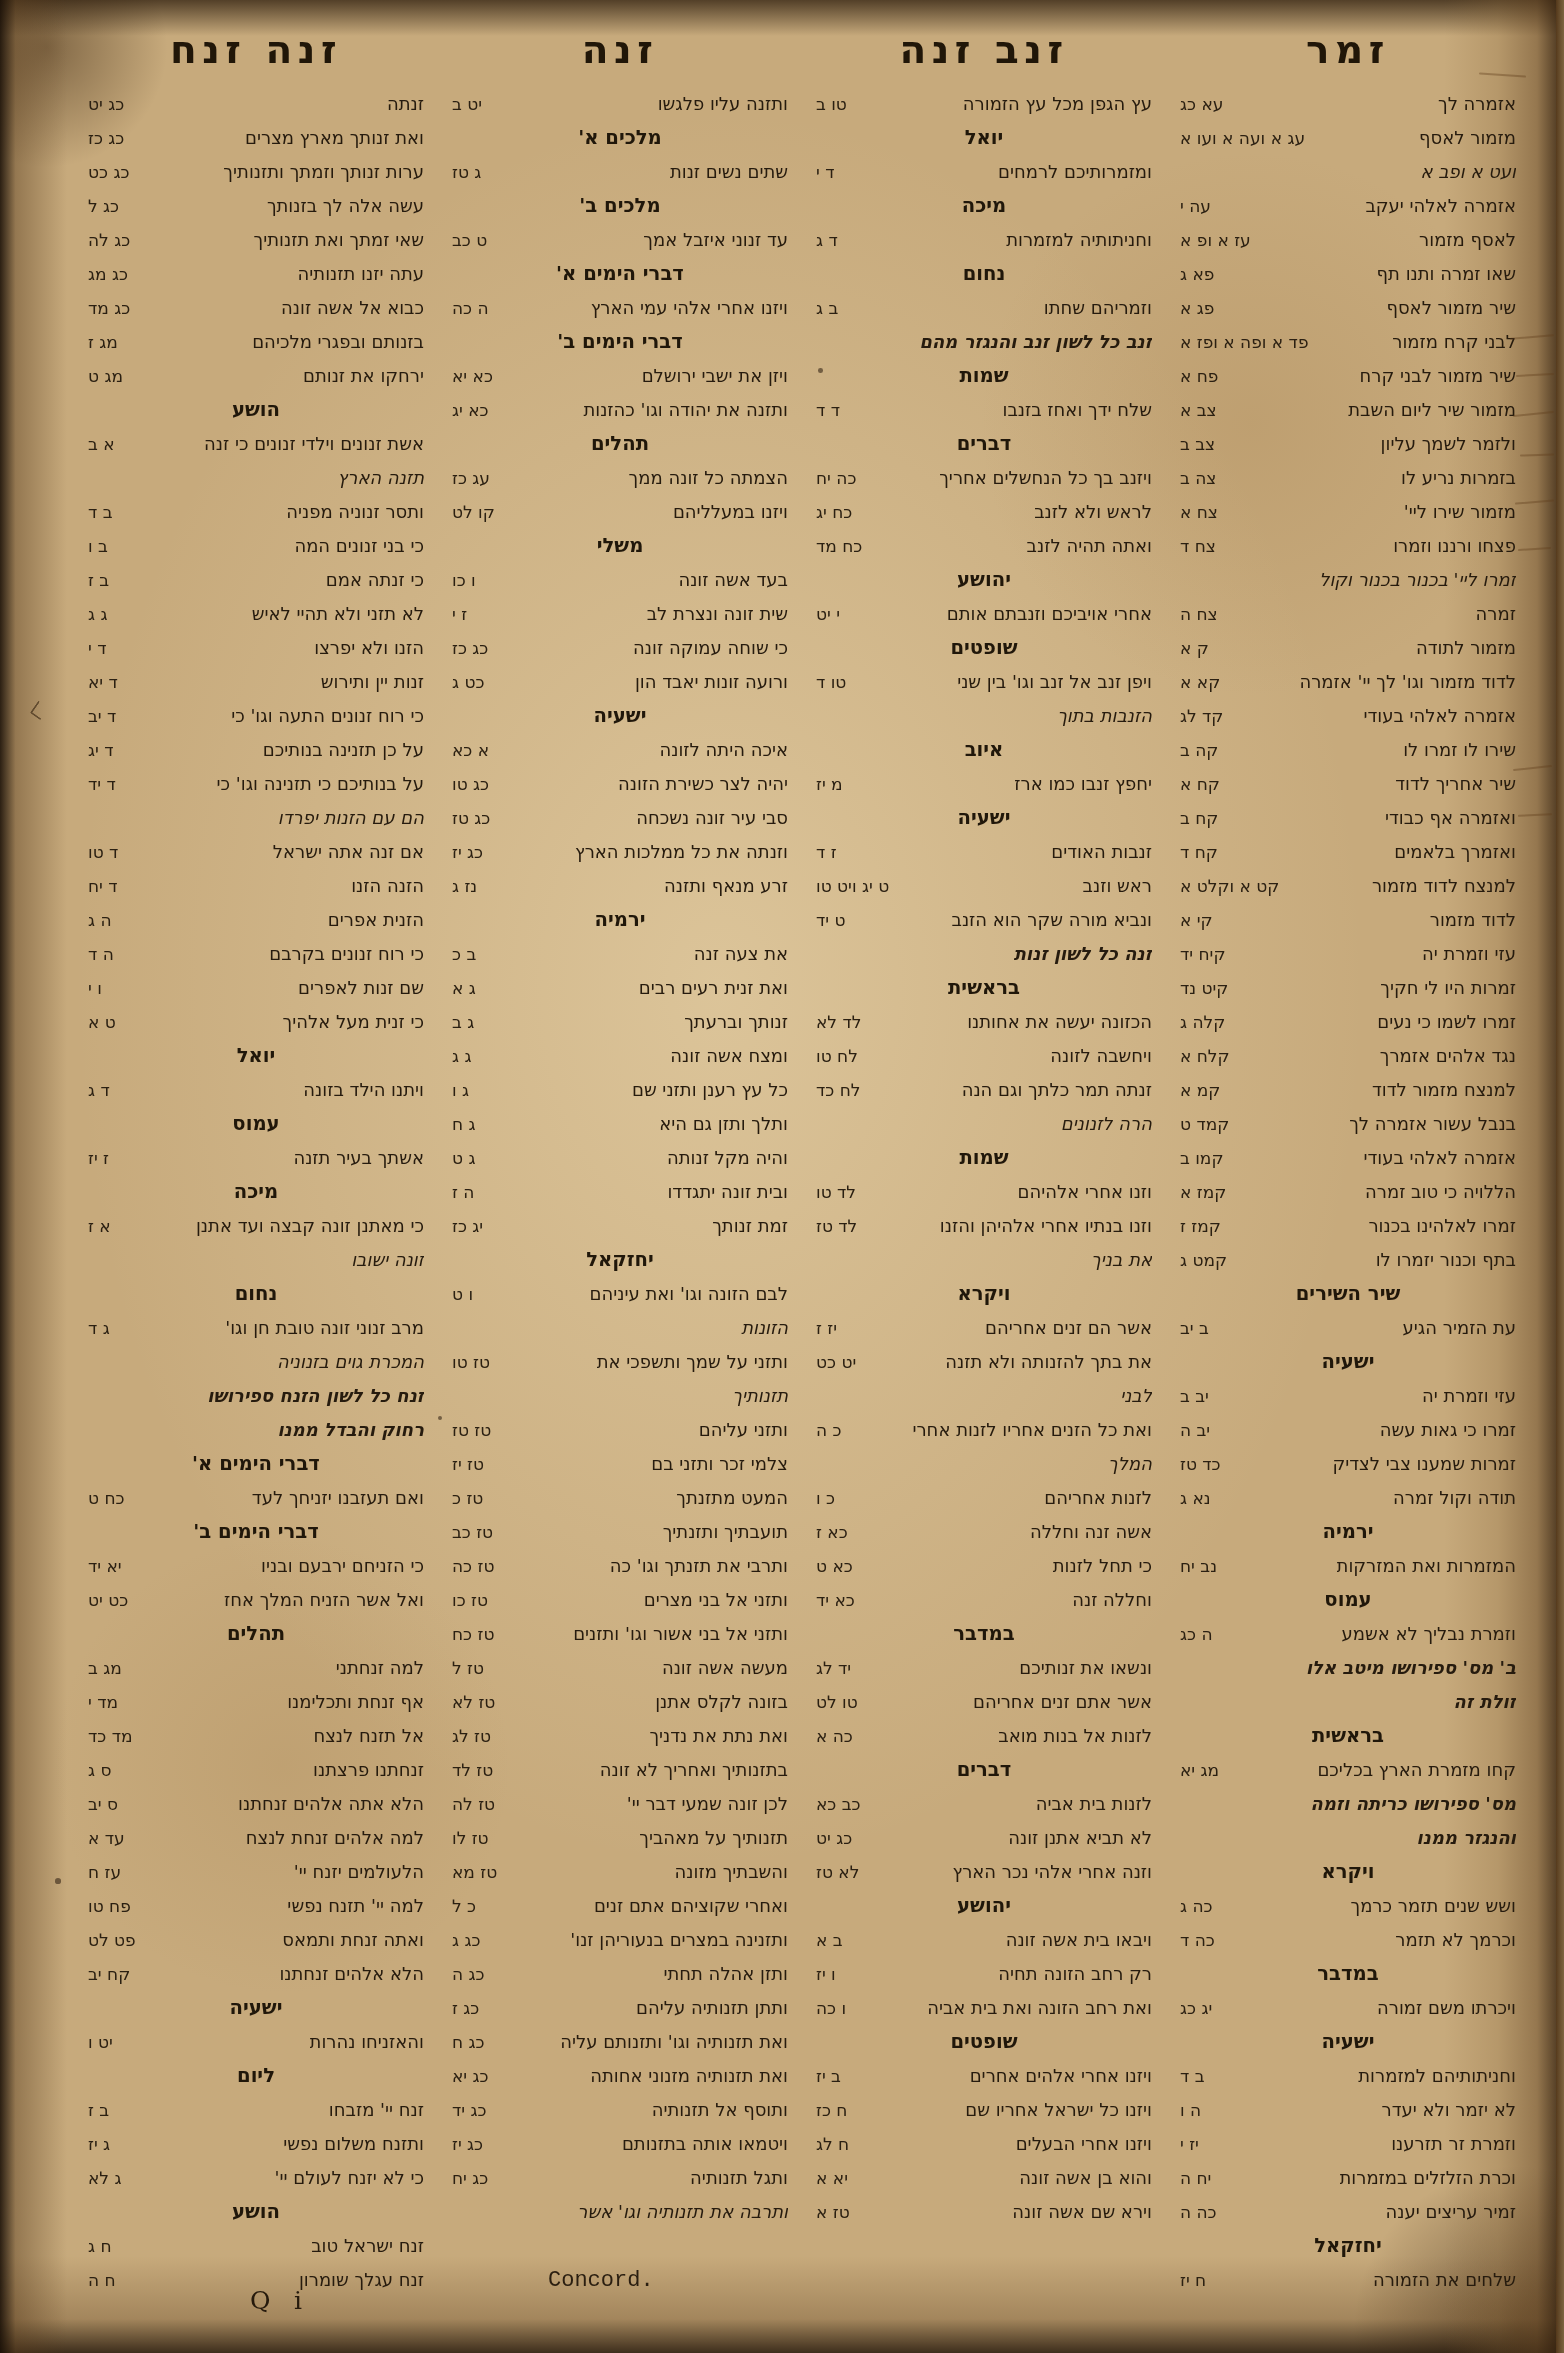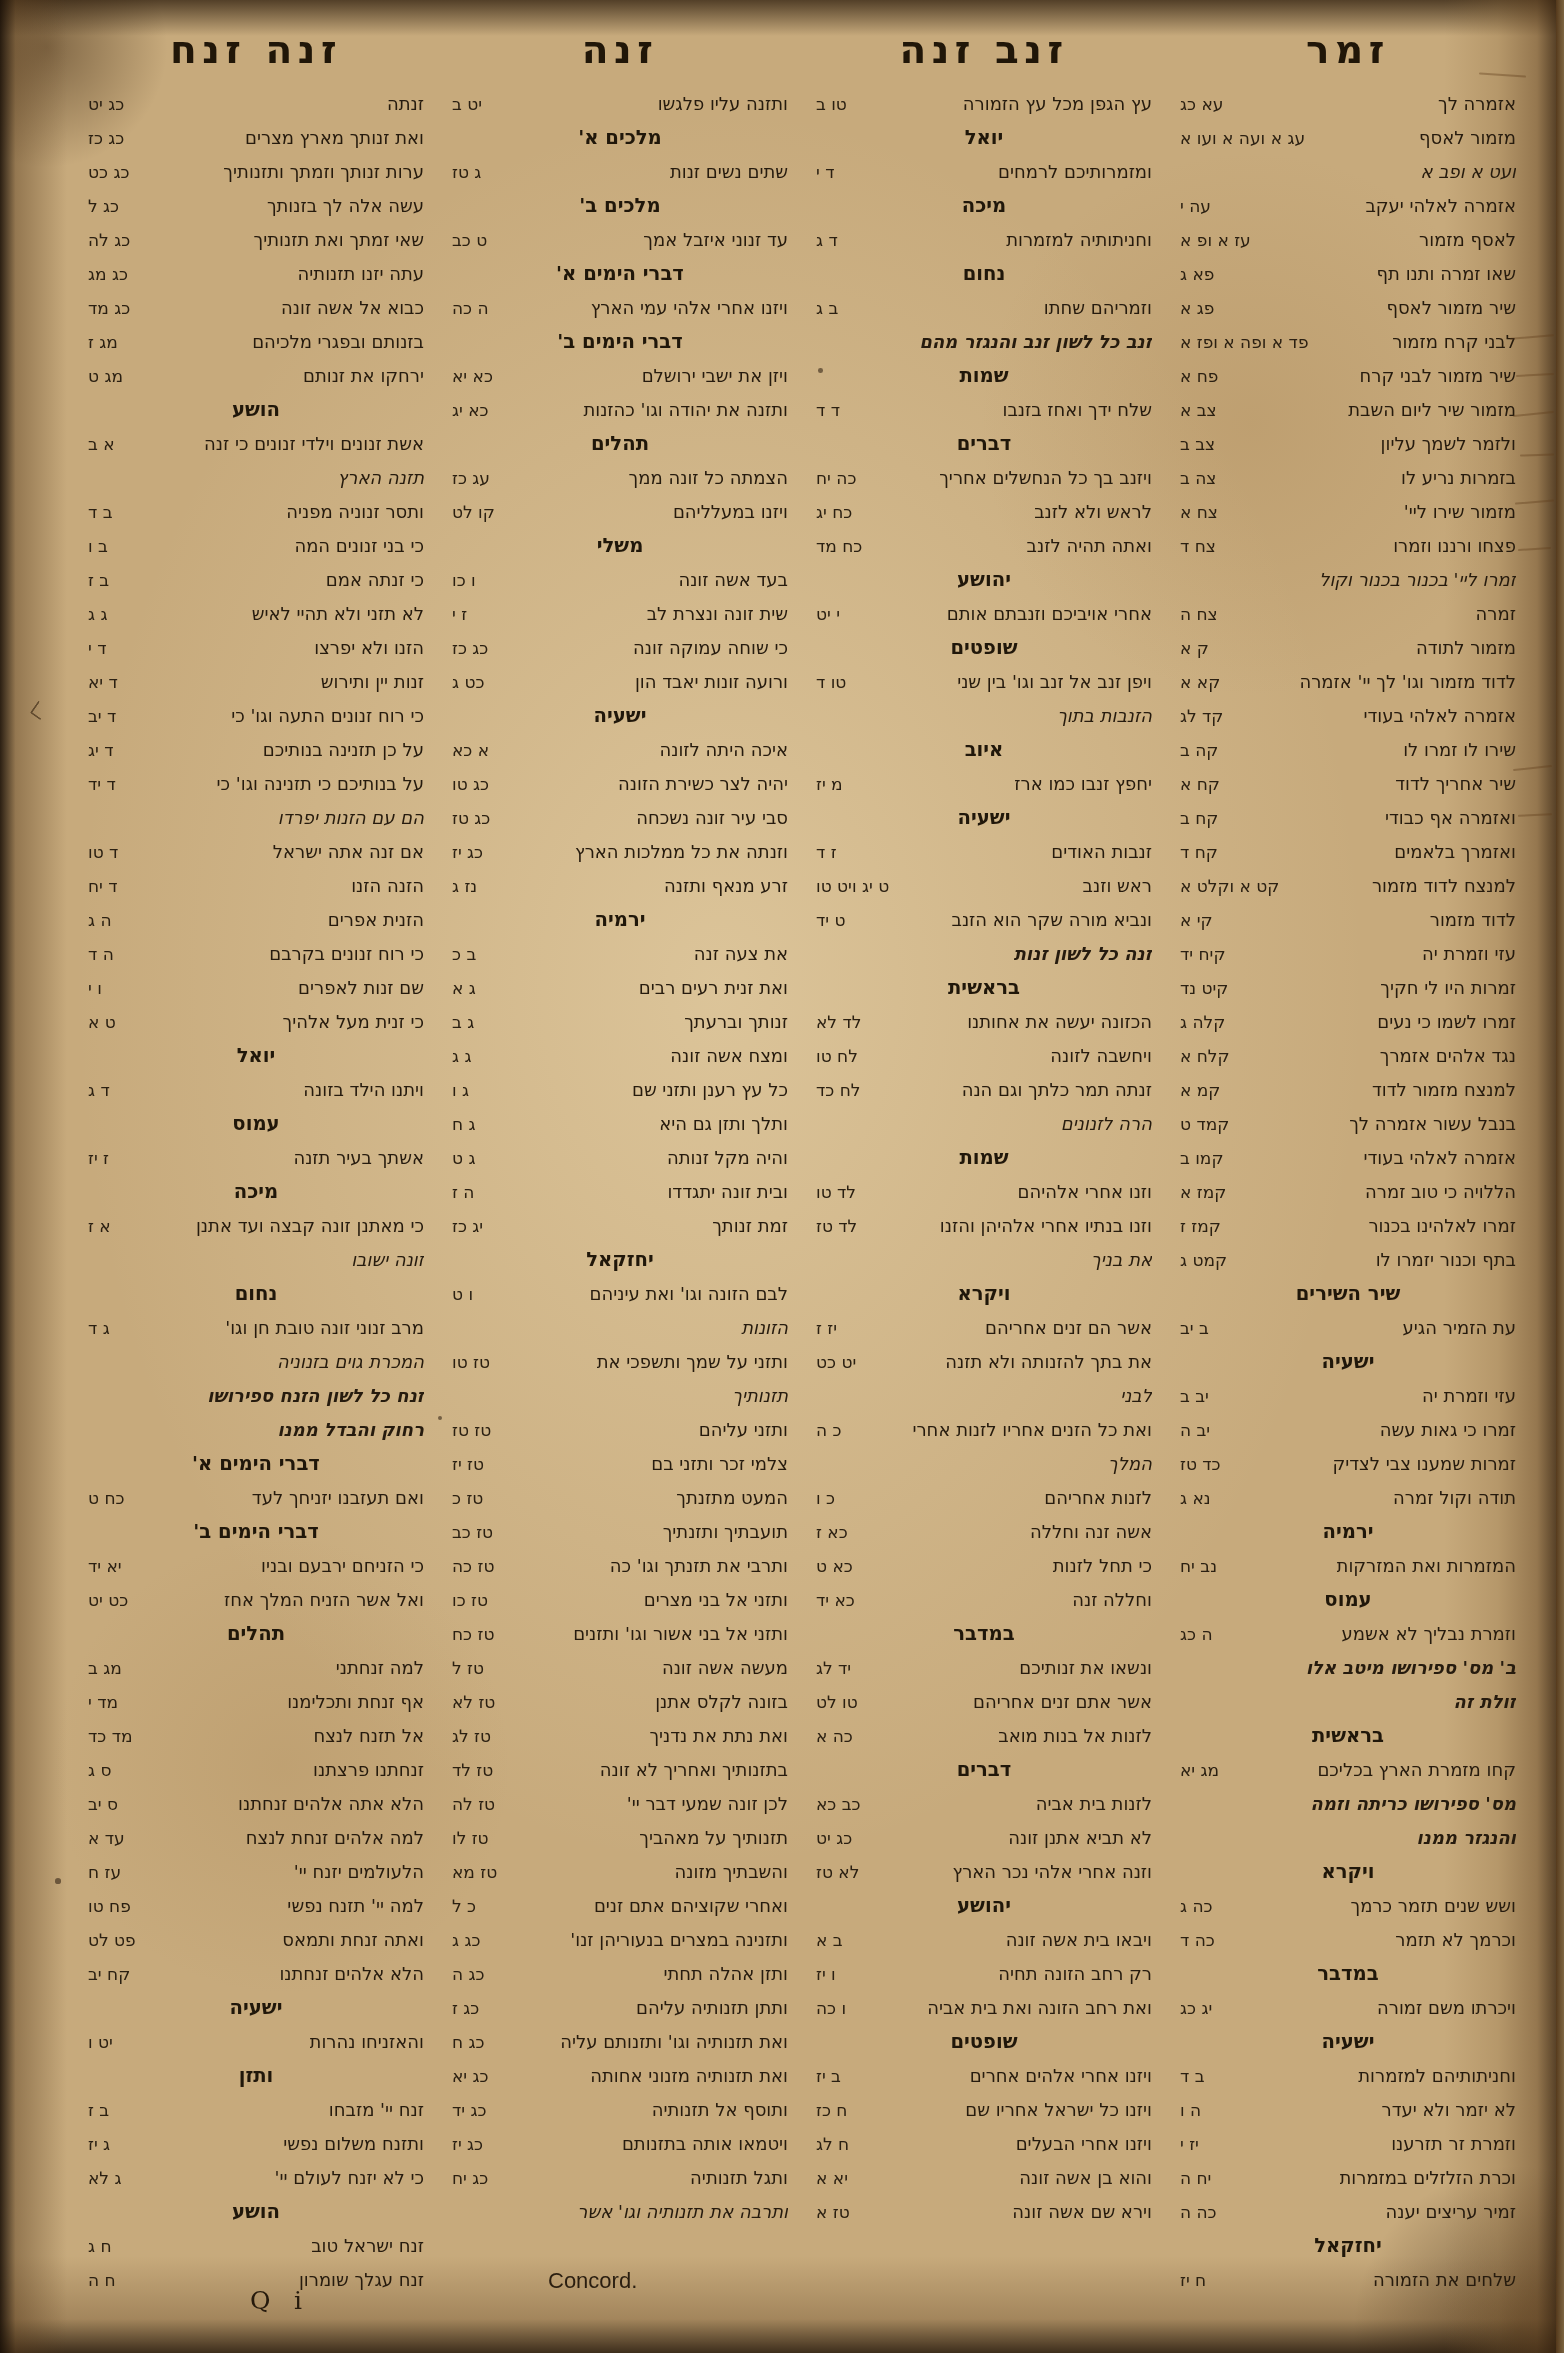--- a/index.html
+++ b/index.html
@@ -37,21 +37,21 @@
   .row .txt{overflow:hidden;text-overflow:clip;}
   .row .ref{font-size:17px;margin-inline-start:7.8px;flex:none;color:#2b2012;}
   .row.cont{justify-content:flex-start;font-style:italic;}
   .row.bold .txt{font-weight:700;}
   .book{
     text-align:center;font-weight:700;font-size:19.6px;line-height:34px;
     white-space:nowrap;overflow:hidden;color:#20170a;
   }
   .catchword{
     position:absolute;left:548px;top:2268px;
-    font-family:Liberation Sans, sans-serif;font-size:22px;color:#2a1e10;
+    font-family:Liberation Mono, monospace;font-size:22px;color:#2a1e10;
   }
   .signature{
     position:absolute;left:250px;top:2286px;
     font-family:"DejaVu Serif",serif;font-size:25px;letter-spacing:7.8px;color:#261a0c;
   }
   .hstroke{
     position:absolute;height:2.3px;border-radius:1.6px;
     background:rgba(95,60,26,0.38);
   }
   .margin-mark{
@@ -922,21 +922,21 @@
         </div>
         <div class="row">
           <span class="txt">הלא אלהים זנחתנו</span>
           <span class="ref">קח יב</span>
         </div>
         <div class="book">ישעיה</div>
         <div class="row">
           <span class="txt">והאזניחו נהרות</span>
           <span class="ref">יט ו</span>
         </div>
-        <div class="book">ותזן</div>
+        <div class="book">ליום</div>
         <div class="row">
           <span class="txt">זנח יי' מזבחו</span>
           <span class="ref">ב ז</span>
         </div>
         <div class="row">
           <span class="txt">ותזנח משלום נפשי</span>
           <span class="ref">ג יז</span>
         </div>
         <div class="row">
           <span class="txt">כי לא יזנח לעולם יי'</span>

